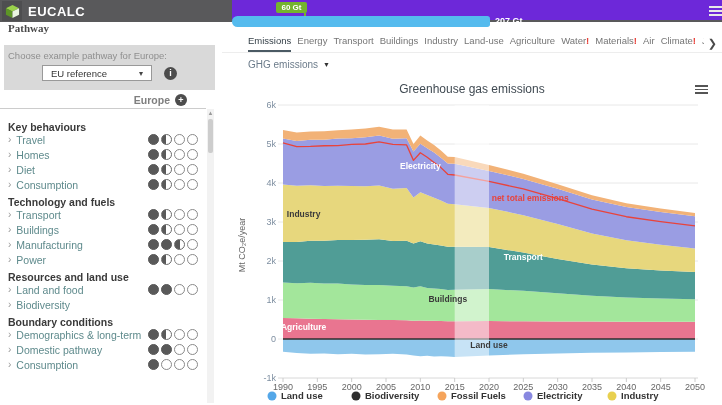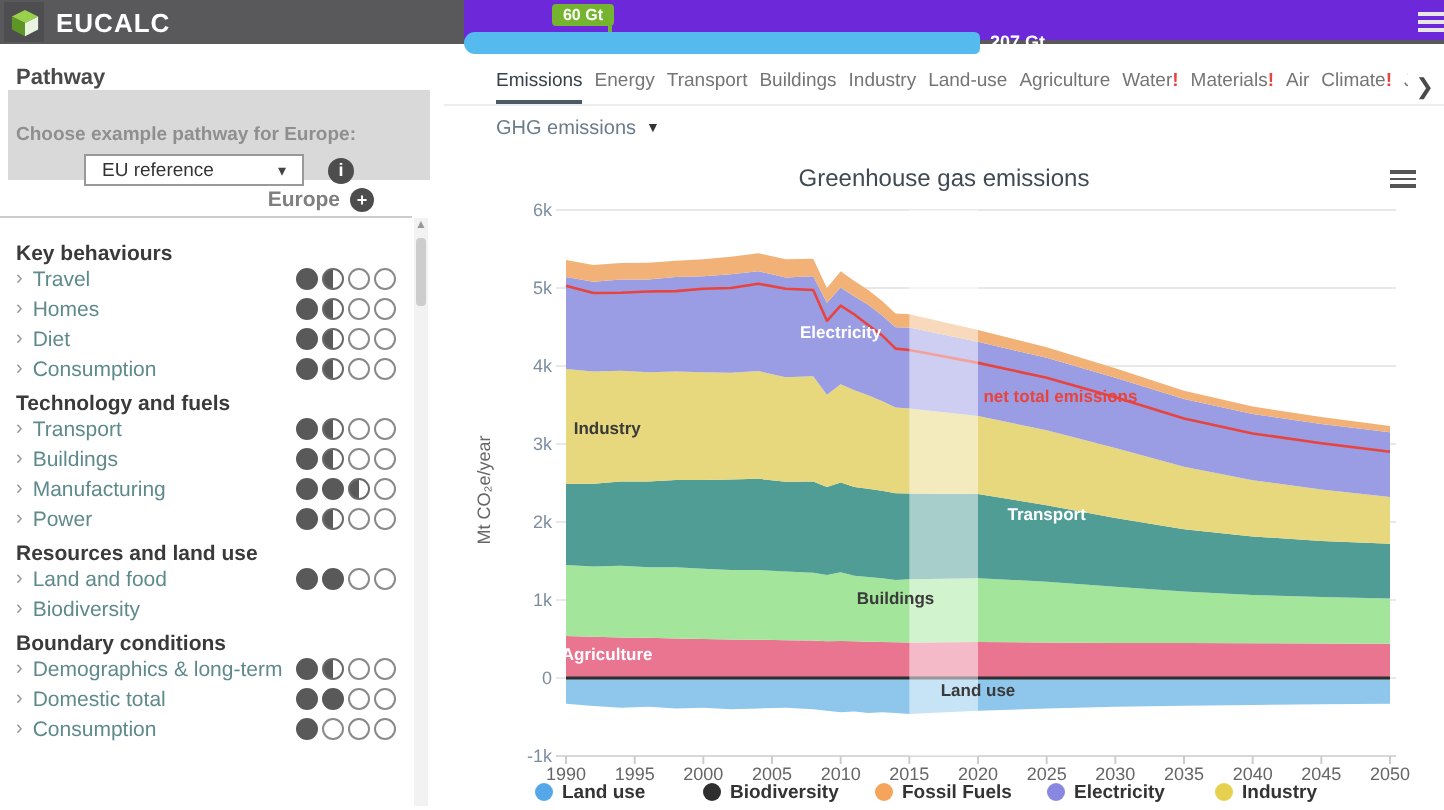--- a/index.html
+++ b/index.html
@@ -13,23 +13,23 @@
   .right-strip { position:absolute; left:232px; top:0; width:500px; height:20px; background:#6d28d9; z-index:6; }
   .gt-badge { position:absolute; left:44px; top:2px; width:31px; height:11px; background:#74b42e; border-radius:2px; color:#fff; font-size:8px; font-weight:bold; text-align:center; line-height:11px; }
   .badge-stem { position:absolute; left:72px; top:13px; width:2px; height:4px; background:#74b42e; }
   .progress-bar { position:absolute; left:0; top:16px; width:258px; height:11px; background:#55bbee; border-radius:6px 3px 3px 6px; }
   .progress-label { position:absolute; left:263px; top:16px; height:11px; line-height:11px; color:#fff; font-size:9px; font-weight:bold; }
   .menu-icon { position:absolute; right:8px; top:6px; width:15px; cursor:pointer; }
   .menu-icon span { display:block; height:2px; background:#e8e8e8; margin-bottom:2px; }
 
   
   .sidebar { position:absolute; left:0; top:22px; width:222px; height:383px; background:#fff; }
-  .pathway-title { position:absolute; left:8px; top:11px; font-size:11px; font-weight:bold; color:#4a4a4a; }
+  .pathway-title { position:absolute; left:8px; top:0; font-size:11px; font-weight:bold; color:#4a4a4a;font-family:Liberation Serif, serif; }
   .chooser-box { position:absolute; left:4px; top:23px; width:211px; height:45px; background:#d9d9d9; }
-  .chooser-label { padding:17px 4px 0 4px; font-size:9.5px; font-weight:bold; color:#8f8f8f; }
+  .chooser-label { padding:5px 4px 0 4px; font-size:9.5px; font-weight:normal; color:#8f8f8f; }
   .chooser-row { margin-top:4px; display:flex; align-items:center; justify-content:center; gap:12px; }
   .pathway-select { width:110px; height:16px; background:#fff; border:1px solid #999; font-size:9.5px; color:#333; display:flex; align-items:center; justify-content:space-between; padding:0 8px; cursor:pointer; }
   .select-chevron { font-size:8px; color:#444; }
   .info-icon { width:13px; height:13px; border-radius:50%; background:#4d4d4d; color:#fff; font-size:9px; font-weight:bold; text-align:center; line-height:13px; cursor:pointer; }
   .region-row { position:absolute; top:72px; left:0; width:215px; padding-right:28px; display:flex; justify-content:flex-end; align-items:center; gap:5px; font-size:10.5px; font-weight:bold; color:#7f7f7f; }
   .region-add { width:12px; height:12px; border-radius:50%; background:#4d4d4d; color:#fff; font-size:9px; font-weight:bold; text-align:center; line-height:12px; cursor:pointer; }
   .lever-list { position:absolute; top:86px; left:0; width:206px; bottom:0; border-top:1px solid #ccc; padding-top:8px; overflow:hidden; }
   .sec-title { padding:4px 0 1px 8px; height:15px; font-size:10.5px; font-weight:bold; color:#3a3a3a; }
   .lever-row { display:flex; align-items:center; height:15px; padding-left:8px; padding-right:8px; cursor:pointer; }
   .lever-chevron { color:#999; font-size:10px; margin-right:5px; }
@@ -205,21 +205,21 @@
           <span class="lever-label">Demographics &amp; long-term</span>
           <span class="dots">
             <span class="dot full"></span>
             <span class="dot half"></span>
             <span class="dot"></span>
             <span class="dot"></span>
           </span>
         </div>
         <div class="lever-row">
           <span class="lever-chevron">›</span>
-          <span class="lever-label">Domestic total</span>
+          <span class="lever-label">Domestic pathway</span>
           <span class="dots">
             <span class="dot full"></span>
             <span class="dot full"></span>
             <span class="dot"></span>
             <span class="dot"></span>
           </span>
         </div>
         <div class="lever-row">
           <span class="lever-chevron">›</span>
           <span class="lever-label">Consumption</span>

